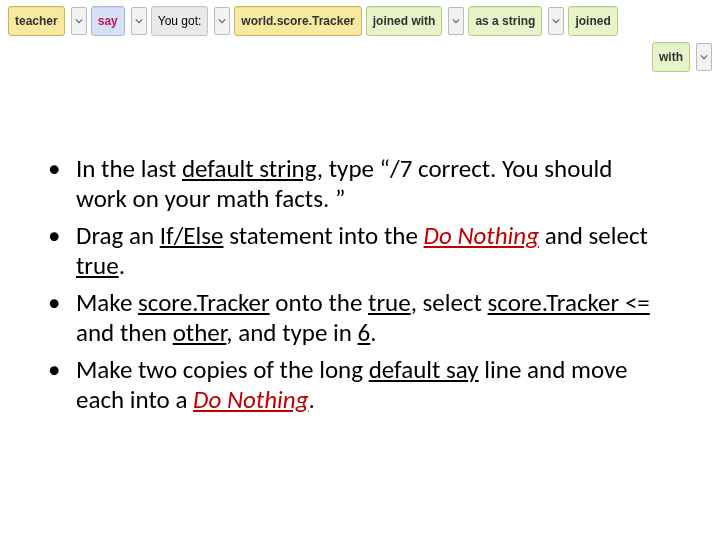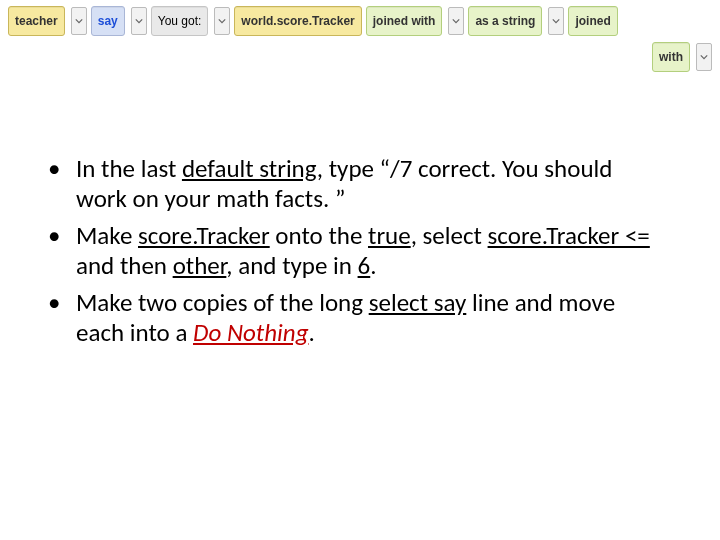--- a/index.html
+++ b/index.html
@@ -2,21 +2,21 @@
 <html><head>
 <meta charset="utf-8">
 <style>
   html,body{margin:0;padding:0;width:720px;height:540px;background:#fff;font-family:Calibri,Arial,sans-serif;overflow:hidden}
   .stage{width:720px;height:540px;position:relative}
   .code-area{position:absolute;left:0;top:0;right:0;padding:6px 8px 14px 8px;display:flex;flex-direction:column;gap:6px}
   .row{display:flex;align-items:center;gap:4px;flex-wrap:nowrap}
   .row.right{justify-content:flex-end}
   .tok{display:inline-flex;align-items:center;height:28px;padding:0 6px;border:1px solid #bbb;border-radius:3px;font-family:Tahoma,Verdana,sans-serif;font-size:12px;box-shadow:0 1px 0 rgba(0,0,0,.05) inset}
   .obj{background:#f7e9a0;border-color:#c9b65a;color:#333;font-weight:bold}
-  .act{background:#d6e0f5;border-color:#a9b6d6;color:#1d4ed8;font-weight:bold}
+  .act{background:#d6e0f5;border-color:#a9b6d6;color:#be185d;font-weight:bold}
   .val{background:#e9e9e9;border-color:#c5c5c5;color:#000000}
   .kw {background:#e7f3c9;border-color:#b3cf7d;color:#333;font-weight:bold}
   .big{min-width:300px}
   .drop{display:inline-flex;align-items:center;justify-content:center;width:14px;height:26px;border:1px solid #bbb;border-radius:2px;background:#f2f2f2;margin-left:2px}
   .drop svg{width:8px;height:8px}
   .bullets{position:absolute;left:36px;right:52px;top:142px}
   ul{list-style:none;margin:12px;padding:0}
   li{position:relative;font-size:25px;line-height:1.18;color:#000;margin-bottom:8px;padding-left:28px}
   li::before{content:"•";position:absolute;left:0;top:0;font-size:25px;line-height:1.18;color:#000}
   u{text-decoration:underline}
@@ -71,21 +71,24 @@
         </span>
   </div>
 </div>
 
 <div class="bullets">
 <ul>
   <li>
     <span>In the last </span><u>default string</u><span>, type “/7 correct. You should work on your math facts. ”</span>
   </li>
   <li>
+    <span>Drag an </span><u>If/Else</u><span> statement into the </span><em class="ul-red">Do Nothing</em><span> and select </span><u>true</u><span>.</span>
+  </li>
+  <li>
     <span>Make </span><u>score.Tracker</u><span> onto the </span><u>true</u><span>, select </span><u>score.Tracker &lt;=</u><span> and then </span><u>other</u><span>, and type in </span><u>6</u><span>.</span>
   </li>
   <li>
-    <span>Make two copies of the long </span><u>select say</u><span> line and move each into a </span><em class="ul-red">Do Nothing</em><span>.</span>
+    <span>Make two copies of the long </span><u>default say</u><span> line and move each into a </span><em class="ul-red">Do Nothing</em><span>.</span>
   </li>
 </ul>
 </div>
 
 </div>
 
 </body></html>

